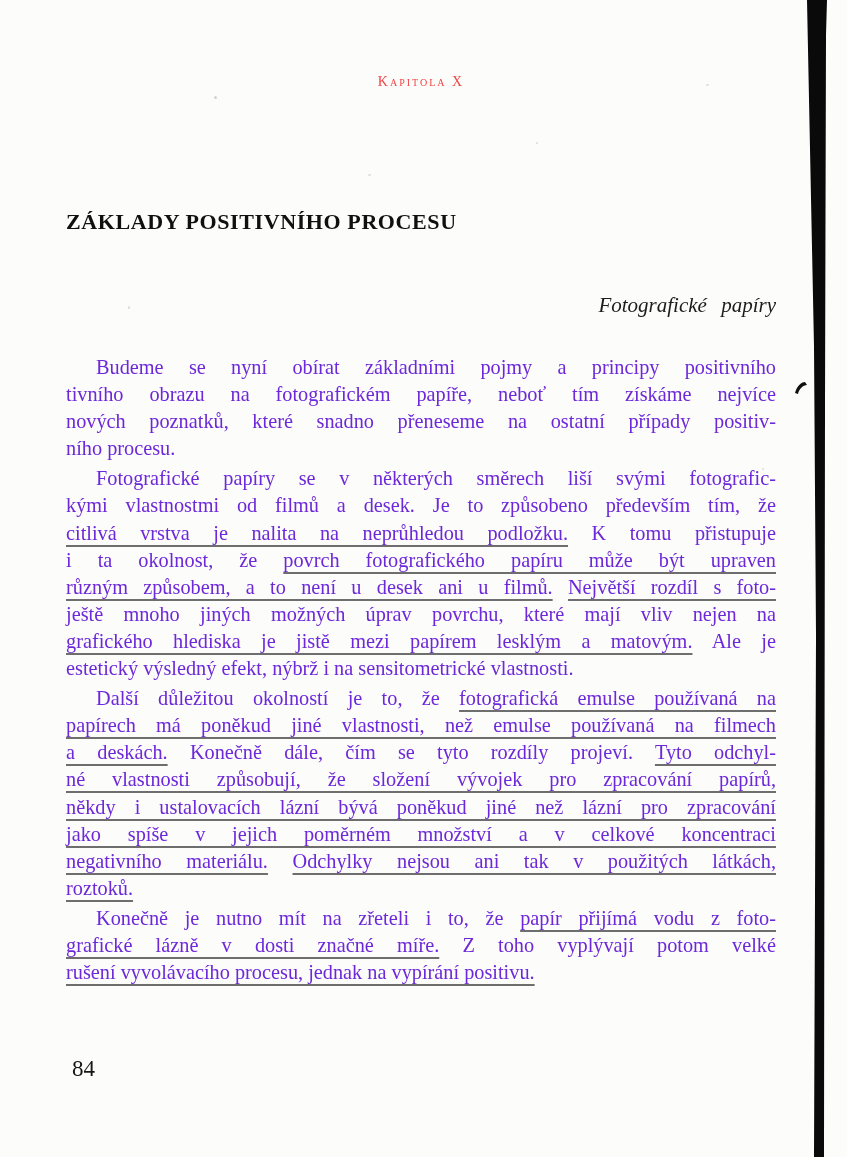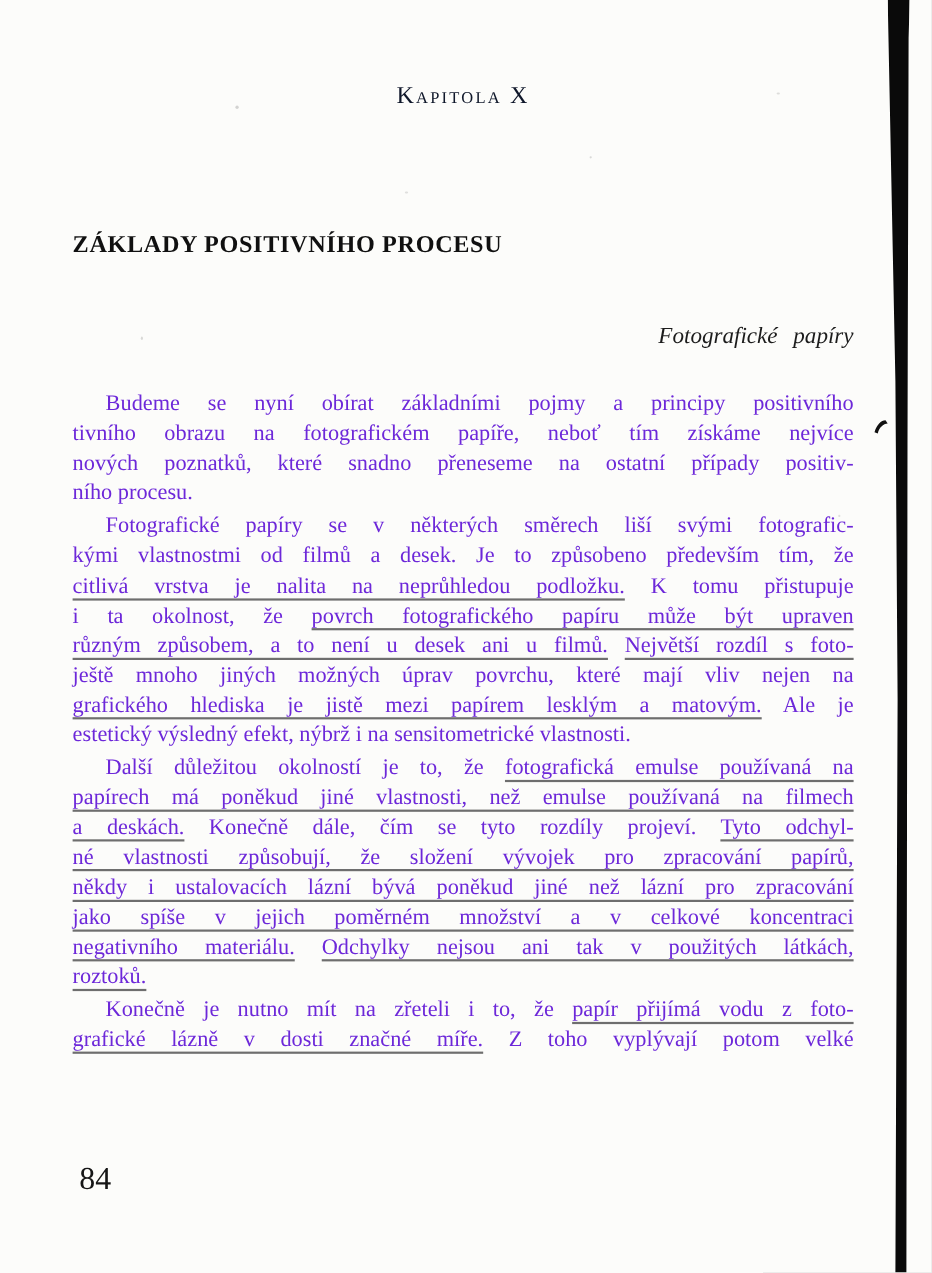--- a/index.html
+++ b/index.html
@@ -9,23 +9,23 @@
     margin:0 auto;
     background:var(--paper,#fcfcfa);
     color:var(--ink,#1a1a1a);
     font-family:"Liberation Serif",serif;
     overflow:hidden;
   }
   .kicker{
     position:absolute;top:74px;left:66px;width:710px;
     text-align:center;
     font-variant:small-caps;
-    font-size:22px;
+    font-size:14px;
     letter-spacing:2px;
-    color:#0f172a;
+    color:#ef4444;
   }
   .title{
     position:absolute;top:209px;left:66px;width:710px;
     text-align:left;
     font-weight:bold;
     font-size:22px;
     letter-spacing:0.6px;
     color:#101010;
   }
   .subtitle{
@@ -51,21 +51,21 @@
   .line.first{text-indent:30px;}
   .line.last{text-align-last:left;}
   .u{
     text-decoration:underline;
     text-decoration-color:rgba(55,55,55,0.72);
     text-decoration-thickness:1.8px;
     text-underline-offset:4.5px;
   }
   .pagenum{
     position:absolute;top:1056px;left:72px;
-    font-size:29px;
+    font-size:23px;
     color:#161616;
   }
   .binding{
     position:absolute;top:0;left:804px;width:23px;height:1157px;
     background:var(--binding,#0a0a0a);
     clip-path:polygon(3px 0%, 23px 0%, 22px 3%, 21px 35%, 20px 100%, 10px 100%, 12px 55%, 10px 30%);
   }
   .ink-mark{position:absolute;top:379px;left:792px;width:18px;height:18px;}
   .speck{position:absolute;border-radius:50%;background:#c2c2c0;}
   .s1{width:3px;height:3px;top:96px;left:214px;opacity:.7;}
@@ -109,20 +109,21 @@
         <div class="line"><span class="u">a deskách.</span><span> Konečně dále, čím se tyto rozdíly projeví. </span><span class="u">Tyto odchyl-</span></div>
         <div class="line"><span class="u">né vlastnosti způsobují, že složení vývojek pro zpracování papírů,</span></div>
         <div class="line"><span class="u">někdy i ustalovacích lázní bývá poněkud jiné než lázní pro zpracování</span></div>
         <div class="line"><span class="u">jako spíše v jejich poměrném množství a v celkové koncentraci</span></div>
         <div class="line"><span class="u">negativního materiálu.</span><span> </span><span class="u">Odchylky nejsou ani tak v použitých látkách,</span></div>
         <div class="line last"><span class="u">roztoků.</span></div>
       </div>
       <div class="para">
         <div class="line first"><span>Konečně je nutno mít na zřeteli i to, že </span><span class="u">papír přijímá vodu z foto-</span></div>
         <div class="line"><span class="u">grafické lázně v dosti značné míře.</span><span> Z toho vyplývají potom velké</span></div>
+        <div class="line last"><span class="u">rušení vyvolávacího procesu, jednak na vypírání positivu.</span></div>
       </div>
     </div>
 
   <div class="pagenum">84</div>
 
   <div class="binding"></div>
 
   <svg class="ink-mark" viewBox="0 0 18 18">
     <path d="M3 14 C5 7, 9 3, 13 3 L15 6 C11 6, 7 10, 6 15 Z" fill="#111"></path>
   </svg>

